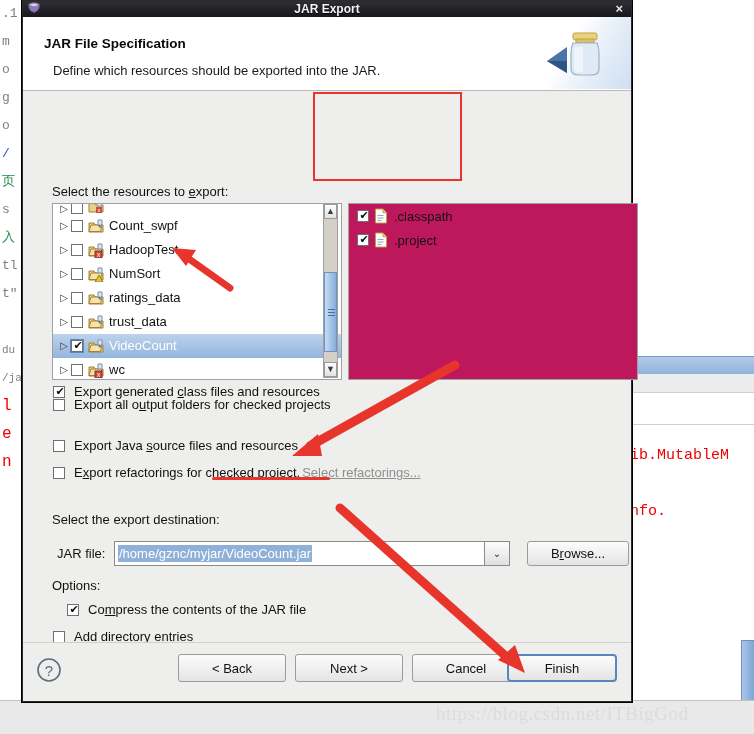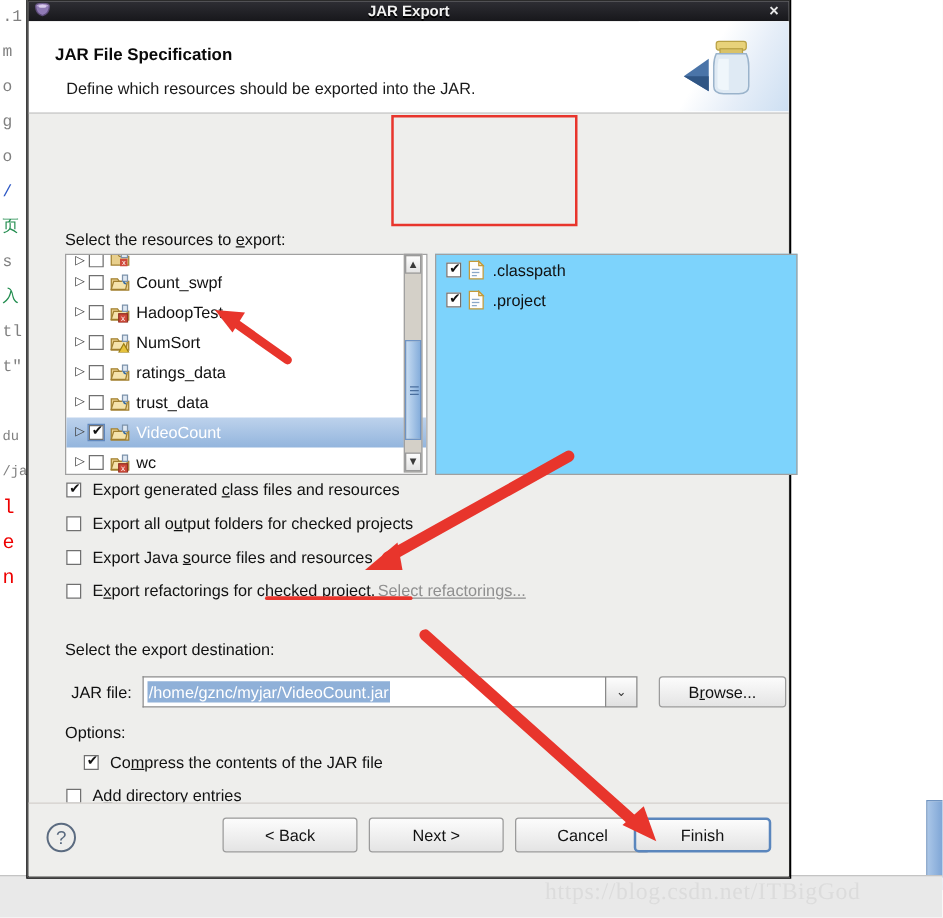--- a/index.html
+++ b/index.html
@@ -145,21 +145,21 @@
   .tsb-thumb {
     position:absolute; left:0; top:68px; width:13px; height:80px;
     background:linear-gradient(90deg,#c7dcf2,#86aedb); border:1px solid #6f94c4; box-sizing:border-box;
   }
   .tsb-thumb .grip { position:absolute; left:3px; top:36px; width:7px; height:1px; background:#4a6f9e;
     box-shadow:0 3px 0 #4a6f9e, 0 6px 0 #4a6f9e; }
 
   
   .file-panel {
     position:absolute; left:325px; top:112px; width:288px; height:175px;
-    background:#7dd3fc; border:1px solid #a0a0a0; overflow:hidden;
+    background:#be185d; border:1px solid #a0a0a0; overflow:hidden;
   }
   .file-row { display:flex; align-items:center; height:24px; padding-left:8px; font-size:13px; color:#111; }
   .file-icon { width:14px; height:16px; flex:none; margin-right:6px; position:relative; }
 
   
   .opt-row { position:absolute; display:flex; align-items:center; font-size:13px; color:#111; white-space:nowrap; }
   .opt-row .cbox { margin-right:9px; }
   .link { color:#8f8f8f; text-decoration:underline; margin-left:2px; }
 
   
@@ -217,20 +217,27 @@
       <div>tl</div>
       <div>t"</div>
       <div></div>
       <div style="font-size:11px">du</div>
       <div style="font-size:11px">/ja</div>
       <div style="color:#ee0000;font-size:16px">l</div>
       <div style="color:#ee0000;font-size:16px">e</div>
       <div style="color:#ee0000;font-size:16px">n</div>
     </div>
 
+    <div class="bg-right">
+      <div class="sel-bar"></div>
+      <div class="gray-bar"></div>
+      <div class="sep"></div>
+      <div class="err err1">ib.MutableM</div>
+      <div class="err err2">nfo.</div>
+    </div>
 
     <div class="bg-scroll-right"></div>
     <div class="bg-blue-strip"></div>
     <div class="bg-bottom-bar"></div>
     <div class="watermark">https://blog.csdn.net/ITBigGod</div>
   </div>
 
   <div class="dialog">
 
     <div class="titlebar">
@@ -418,21 +425,21 @@
           </span>
           <span>.project</span>
         </div>
       </div>
 
       <div class="opt-row" style="left:30px; top:293px;">
         <span class="cbox checked"></span>
         <span><span>Export generated </span><u>c</u><span>lass files and resources</span></span>
       </div>
 
-      <div class="opt-row" style="left:30px; top:320px;justify-content:flex-end;">
+      <div class="opt-row" style="left:30px; top:306px;justify-content:flex-end;">
         <span class="cbox"></span>
         <span><span>Export all o</span><u>u</u><span>tput folders for checked projects</span></span>
       </div>
 
       <div class="opt-row" style="left:30px; top:347px;">
         <span class="cbox"></span>
         <span><span>Export Java </span><u>s</u><span>ource files and resources</span></span>
       </div>
 
       <div class="opt-row" style="left:30px; top:374px;">

